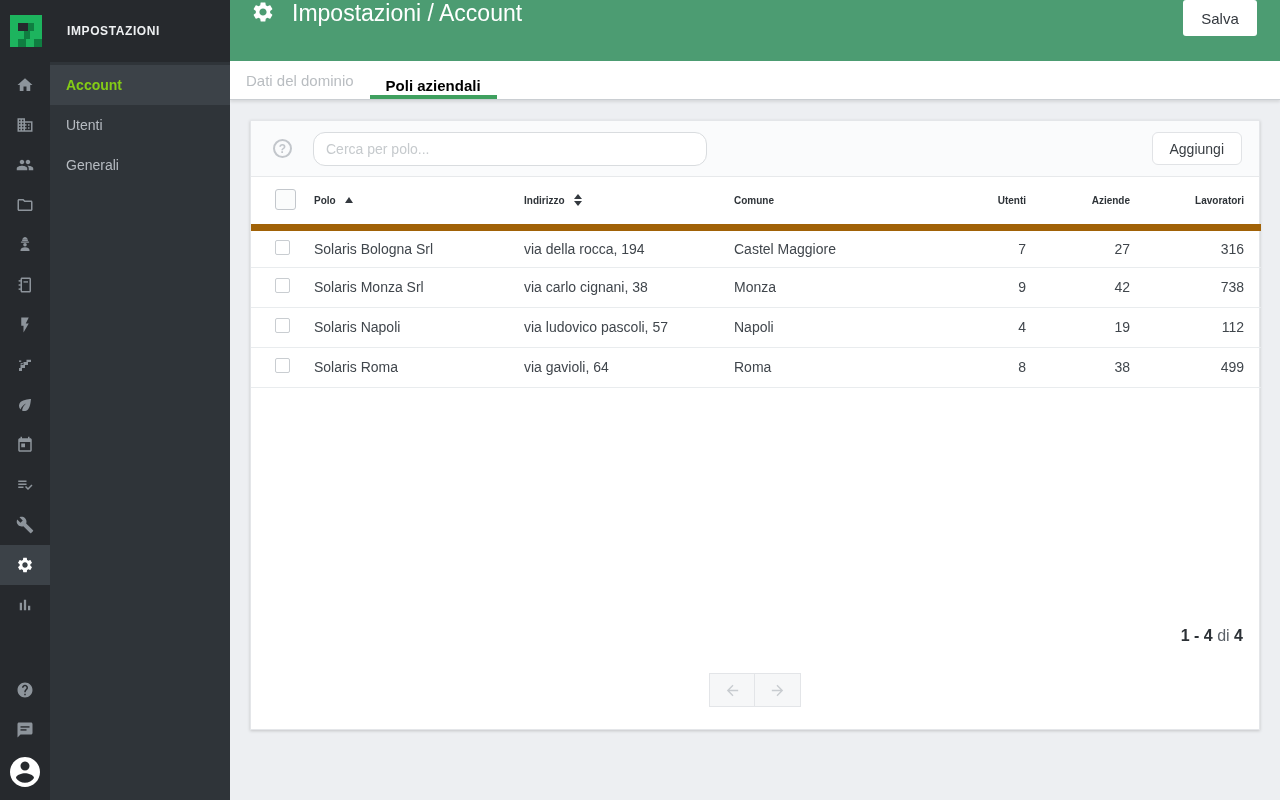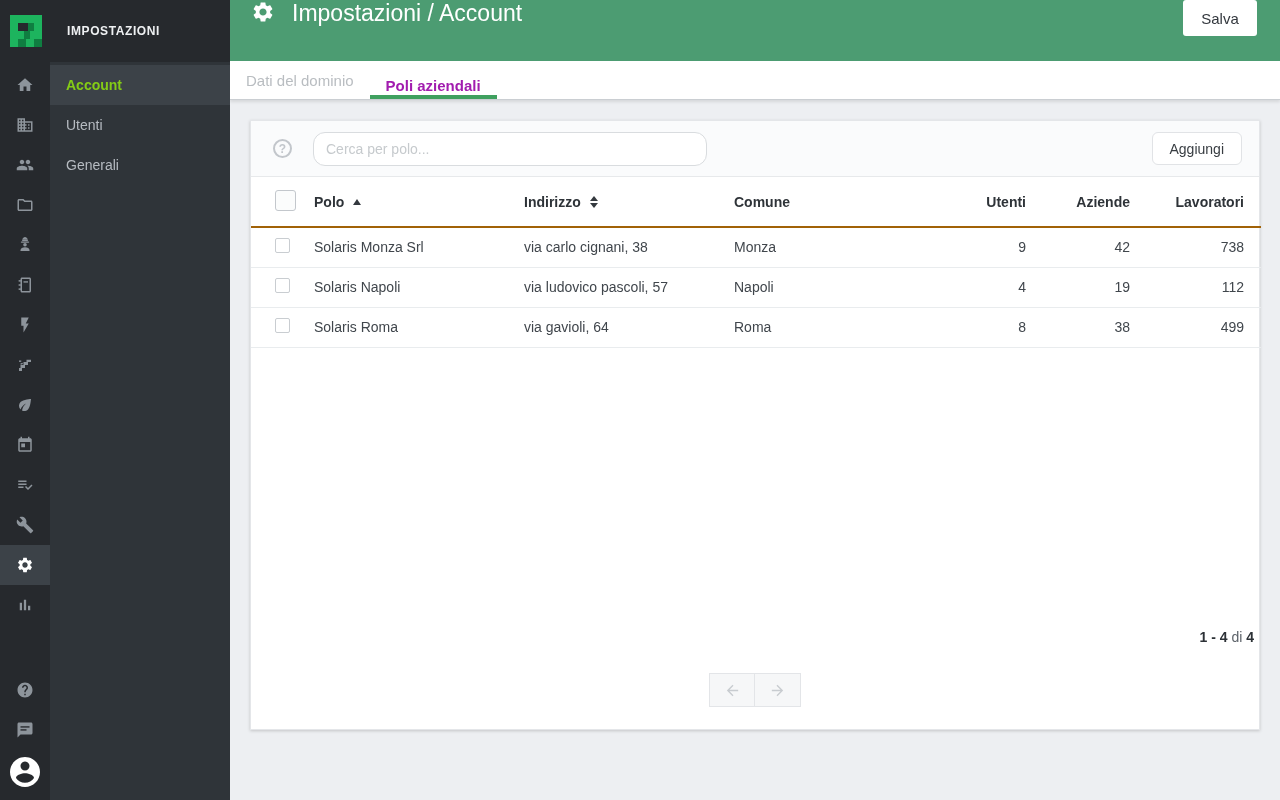--- a/index.html
+++ b/index.html
@@ -28,48 +28,48 @@
 
   
   .topbar { position:absolute; left:230px; top:0; width:1050px; height:61px; background:#4c9c72; display:flex; align-items:flex-start; z-index:2; }
   .topbar-gear { margin-left:21px; width:24px; height:24px; fill:#ffffff; }
   .topbar-title { margin-left:17px; color:#ffffff; font-size:23px; font-weight:400; }
   .save-btn { margin-left:auto; margin-right:23px; width:74px; height:36px; background:#ffffff; border:none; border-radius:3px; font-family:inherit; font-size:15px; color:#33383e; cursor:pointer; }
 
   
   .tabbar { position:absolute; left:230px; top:61px; width:1050px; height:39px; background:#ffffff; display:flex; border-bottom:1px solid #caced2; box-shadow:0 2px 3px rgba(0,0,0,.10); z-index:1; }
   .tab { position:relative; padding:0 16px; display:flex; align-items:center; font-size:15px; color:#b9bdc1; cursor:pointer; }
-  .tab.active { color:#a21caf; font-weight:700;margin-top:11px; }
+  .tab.active { color:#000000; font-weight:700;margin-top:11px; }
   .tab.active .tab-underline { position:absolute; left:0; right:0; bottom:0; height:4px; background:#3fa05f; }
 
   
   .card { position:absolute; left:250px; top:120px; width:1010px; height:610px; background:#ffffff; border:1px solid #e4e6e9; box-shadow:0 1px 3px rgba(0,0,0,.18); }
   .toolbar { height:56px; background:#fafbfc; border-bottom:1px solid #e7e9eb; display:flex; align-items:center; padding:0 17px 0 22px; }
   .help-circle { width:19px; height:19px; border:2px solid #c2c6cb; border-radius:50%; color:#c2c6cb; font-size:12px; font-weight:700; display:flex; align-items:center; justify-content:center; cursor:pointer; flex:none; }
   .search-input { margin-left:21px; width:394px; height:34px; border:1px solid #d9dcdf; border-radius:12px; padding:0 12px; font-family:inherit; font-size:14px; color:#40464c; background:#fff; outline:none; }
   .search-input::placeholder { color:#c6cacd; }
   .add-btn { margin-left:auto; height:33px; padding:0 17px; background:#ffffff; border:1px solid #e1e3e6; border-radius:6px; font-family:inherit; font-size:14px; color:#383d42; cursor:pointer; }
 
   table { width:100%; border-collapse:collapse; table-layout:fixed; }
   col.c-check{width:63px;} col.c-polo{width:210px;} col.c-ind{width:210px;} col.c-com{width:200px;}
   col.c-ute{width:92px;} col.c-azi{width:104px;} col.c-lav{width:131px;}
-  th { height:50px; font-size:14px; font-weight:700; color:#2e3338; text-align:left; border-bottom:2px solid #a16207; padding:0; }
+  th { height:50px; font-size:10px; font-weight:700; color:#2e3338; text-align:left; border-bottom:7px solid #a16207; padding:0; }
   th.num, td.num { text-align:right; }
   th.last, td.last { padding-right:17px; }
   td { height:40px; font-size:14px; color:#40464c; border-bottom:1px solid #e9ecee; padding:0; }
   td.cbcell, th.cbcell { padding-left:24px; }
   .cb-lg { width:21px; height:21px; border:1px solid #c3c7cc; border-radius:3px; background:#fbfcfc; display:inline-block; cursor:pointer; }
   .cb-sm { width:15px; height:15px; border:1px solid #c9cdd1; border-radius:2px; background:#fff; display:inline-block; cursor:pointer; }
   .th-flex { display:flex; align-items:center; }
   .tri-up { width:0; height:0; border-left:4px solid transparent; border-right:4px solid transparent; border-bottom:6px solid #34393f; display:inline-block; margin-left:9px; }
   .sort-both { display:inline-flex; flex-direction:column; margin-left:9px; gap:2px; }
   .sort-both .u { width:0; height:0; border-left:4px solid transparent; border-right:4px solid transparent; border-bottom:5px solid #34393f; }
   .sort-both .d { width:0; height:0; border-left:4px solid transparent; border-right:4px solid transparent; border-top:5px solid #34393f; }
 
-  .pager-info { position:absolute; right:5px; bottom:84px; font-size:14px; color:#2c3136;margin-left:33px; }
+  .pager-info { position:absolute; right:16px; bottom:84px; font-size:16px; color:#2c3136;margin-left:33px; }
   .pager-info .sep { color:#5d636a; font-weight:400; }
   .pager-info b { font-weight:700; }
   .pager-buttons { position:absolute; bottom:22px; left:50%; transform:translateX(-50%); display:flex; }
   .pager-btn { width:46px; height:34px; background:#f6f7f8; border:1px solid #e3e5e8; display:flex; align-items:center; justify-content:center; cursor:pointer; }
   .pager-btn + .pager-btn { border-left:none; }
   .pager-btn svg { width:17px; height:17px; fill:#c8ccd0; }
 
   .content-bg { position:absolute; left:230px; top:100px; width:1050px; height:700px; background:#edeff2; }
 </style>
 </head>
@@ -268,20 +268,29 @@
         </th>
         <th><span>Comune</span></th>
         <th class="num"><span>Utenti</span></th>
         <th class="num"><span>Aziende</span></th>
         <th class="num last"><span>Lavoratori</span></th>
       </tr>
     </thead>
     <tbody>
       <tr>
         <td class="cbcell"><span class="cb-sm"></span></td>
+        <td>Solaris Bologna Srl</td>
+        <td>via della rocca, 194</td>
+        <td>Castel Maggiore</td>
+        <td class="num">7</td>
+        <td class="num">27</td>
+        <td class="num last">316</td>
+      </tr>
+      <tr>
+        <td class="cbcell"><span class="cb-sm"></span></td>
         <td>Solaris Monza Srl</td>
         <td>via carlo cignani, 38</td>
         <td>Monza</td>
         <td class="num">9</td>
         <td class="num">42</td>
         <td class="num last">738</td>
       </tr>
       <tr>
         <td class="cbcell"><span class="cb-sm"></span></td>
         <td>Solaris Napoli</td>

